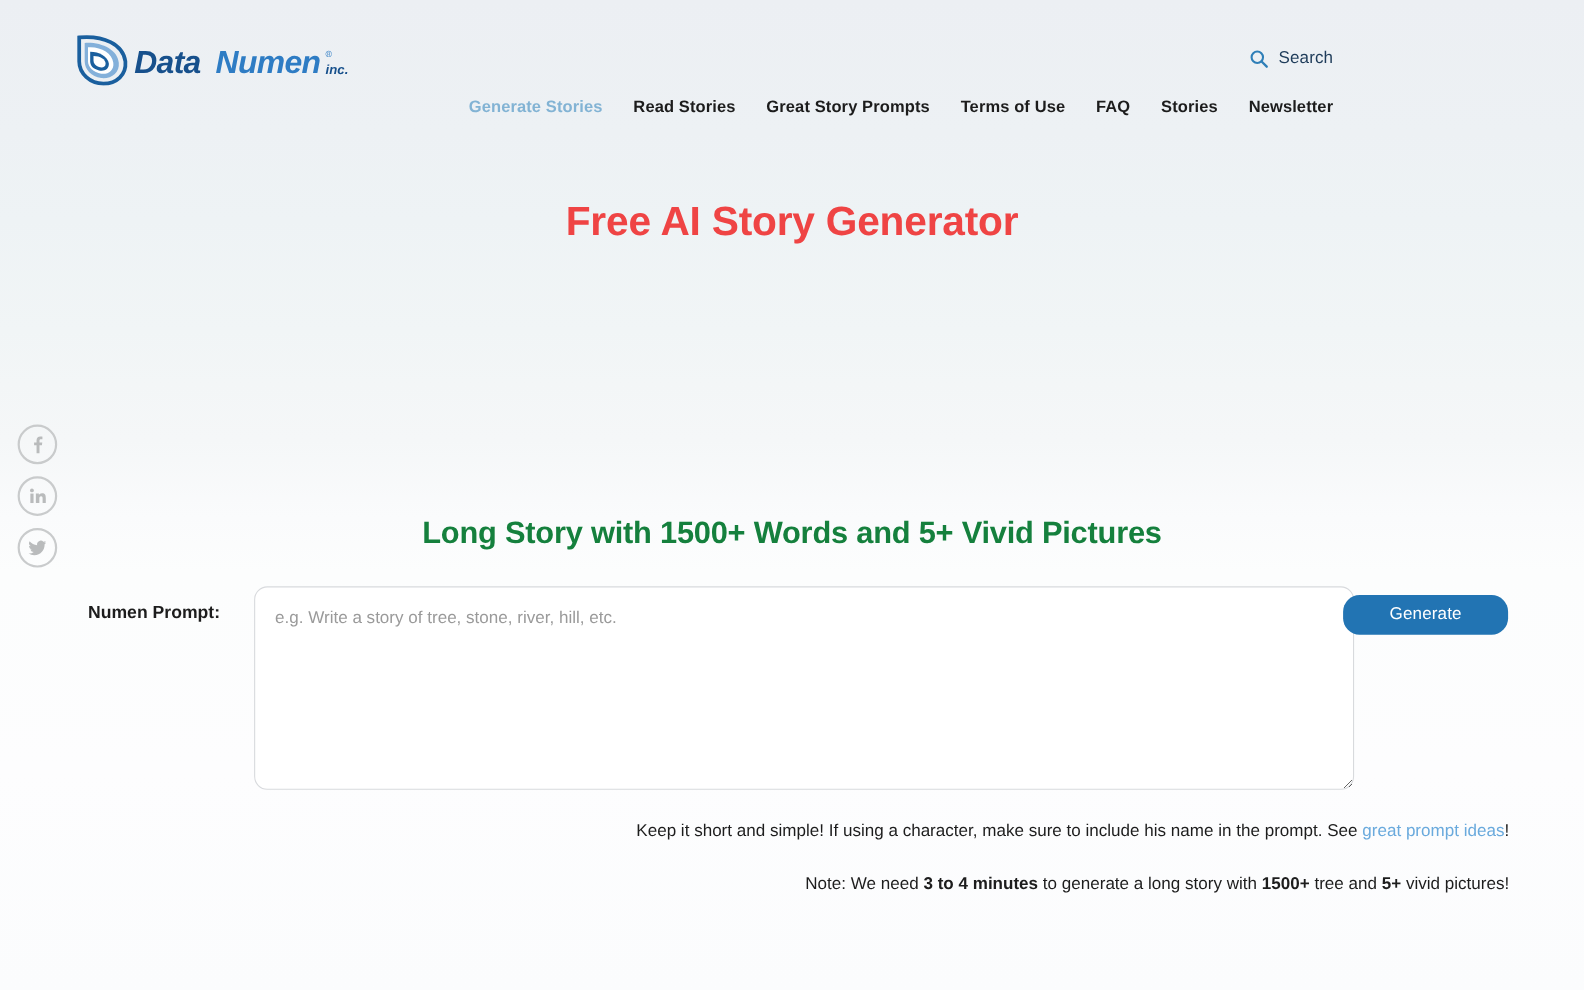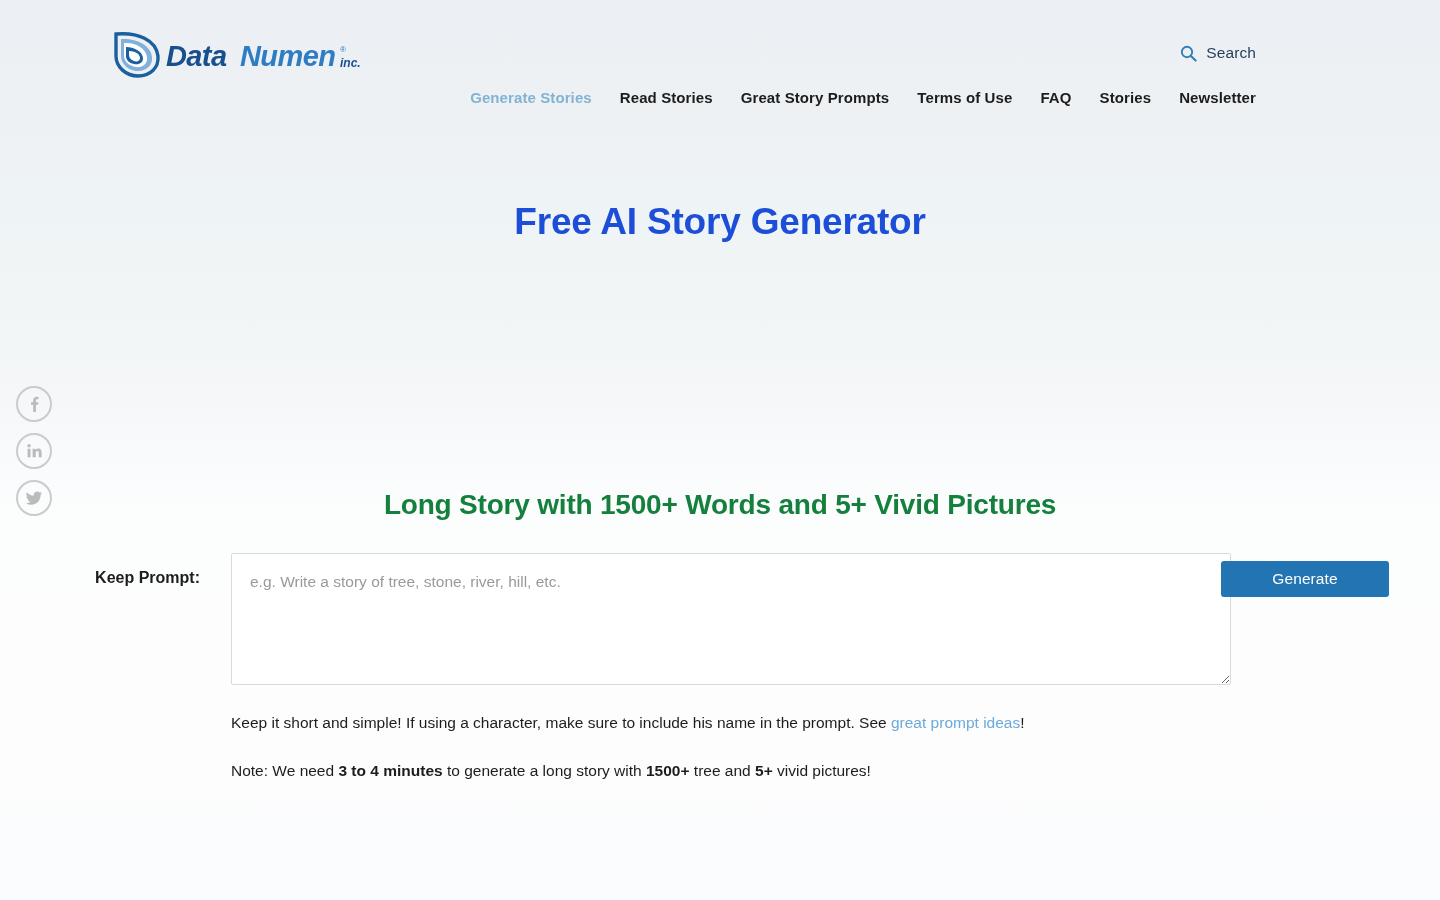--- a/index.html
+++ b/index.html
@@ -24,21 +24,20 @@
         #fbfcfd 900px);
     color: #222;
     position: relative;
   }
 
   
   .site-header {
     position: relative;
     height: 130px;
     width: 1280px;
-    margin-left: 44px;
   }
 
   .logo {
     position: absolute;
     left: 68px;
     top: 30px;
     height: 48px;
     display: flex;
     align-items: center;
     text-decoration: none;
@@ -106,23 +105,23 @@
     cursor: pointer;
     text-decoration: none;
   }
   .social-btn svg { display: block; }
 
   
   .page-title {
     text-align: center;
     font-size: 37px;
     font-weight: bold;
-    color: #1d4ed8;
+    color: #ef4444;
     letter-spacing: -0.2px;
-    margin-top: 70px;
+    margin-top: 50px;
     line-height: 1.2;
   }
 
   
   .ad-slot {
     height: 245px;
     width: 100%;
   }
 
   
@@ -157,60 +156,61 @@
   }
 
   .prompt-field-wrap {
     flex: 0 0 auto;
     width: 1000px;
     padding-left: 31px;
   }
 
   .prompt-input {
     width: 1000px;
-    height: 132px;
+    height: 185px;
     border: 1px solid #d8dadd;
     background: #fff;
-    border-radius: 2px;
+    border-radius: 12px;
     padding: 16px 18px;
     font-family: "Liberation Sans", sans-serif;
     font-size: 15.5px;
     color: #333;
     resize: both;
     outline: none;
     display: block;
     line-height: 1.5;
   }
   .prompt-input::placeholder { color: #9a9a9a; }
 
   .generate-btn {
     margin-left: 21px;
     margin-top: 8px;
     flex: 0 0 auto;
     background: #2274b3;
     color: #ffffff;
     border: none;
-    border-radius: 3px;
+    border-radius: 15px;
     font-family: "Liberation Sans", sans-serif;
     font-size: 15.5px;
-    width: 168px;
+    width: 150px;
     height: 36px;
     cursor: pointer;
     letter-spacing: .1px;
   }
 
   .hints {
     padding-left: 163px;
     margin-top: 26px;
   }
   .hint-line {
     font-size: 15.5px;
     color: #1d1d1d;
     line-height: 1.55;
     margin-bottom: 24px;
+    text-align: right;
   }
   .hint-line:last-child { margin-bottom: 0; }
   .hint-line b { font-weight: bold; }
   .hint-link {
     color: #6aaadd;
     text-decoration: none;
   }
 </style>
 </head>
 <body>
@@ -277,21 +277,21 @@
 
 <h1 class="page-title">Free AI Story Generator</h1>
 
 <div class="ad-slot"></div>
 
 <section class="generator">
 
   <h2 class="section-title">Long Story with 1500+ Words and 5+ Vivid Pictures</h2>
 
   <div class="prompt-row">
-    <label class="prompt-label">Keep Prompt:</label>
+    <label class="prompt-label">Numen Prompt:</label>
 
     <div class="prompt-field-wrap">
       <textarea class="prompt-input" placeholder="e.g. Write a story of tree, stone, river, hill, etc." style=""></textarea>
     </div>
 
     <button class="generate-btn">Generate</button>
   </div>
 
   <div class="hints">
     <p class="hint-line">

